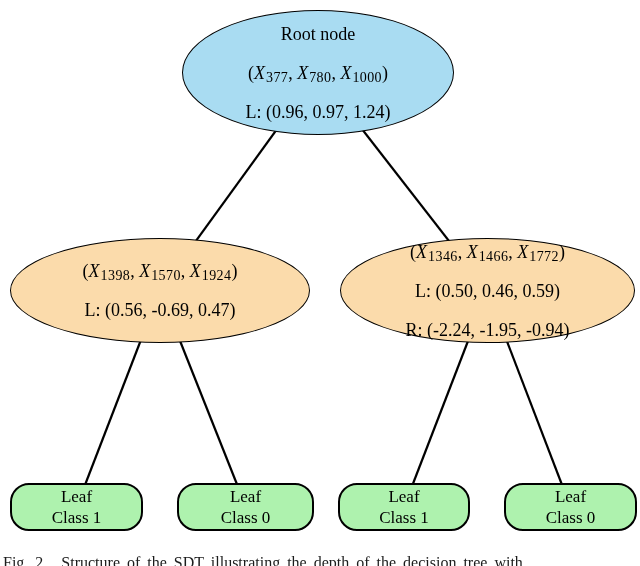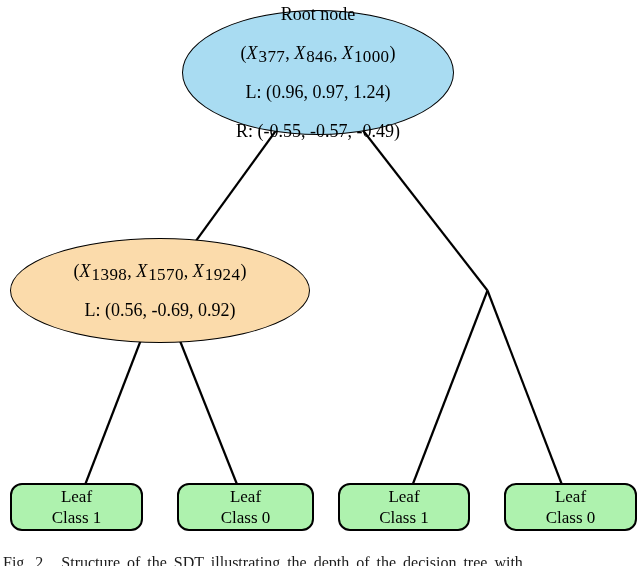--- a/index.html
+++ b/index.html
@@ -42,32 +42,32 @@
     border: 1.7px solid var(--stroke, #000000);
     border-radius: 50%;
     font-size: 18px;
     line-height: 22px;
     gap: 17px;
   }
   .ellipse.root-node  { background: var(--root-fill, #a9dcf2); }
   .ellipse.internal   { background: var(--internal-fill, #fbdbab); }
   .leaf {
     border: 2.4px solid var(--stroke, #000000);
-    border-radius: 12px;
+    border-radius: 19px;
     background: var(--leaf-fill, #aef2ae);
     font-size: 17px;
     line-height: 21px;
   }
   .nline { white-space: nowrap; }
   .math i {
     font-style: italic;
     padding-right: 1px;
   }
   .math sub {
-    font-size: 17px;
+    font-size: 14px;
     line-height: 0;
     vertical-align: -3px;
     letter-spacing: 0.4px;
   }
   .caption {
     position: absolute;
     left: 3px;
     top: 553px;
     width: 637px;
     font-size: 16px;
@@ -88,30 +88,34 @@
     <line x1="318" y1="72.5" x2="160" y2="290.5"></line>
     <line x1="318" y1="72.5" x2="487.5" y2="290.5"></line>
     <line x1="160" y1="290.5" x2="76.5" y2="507"></line>
     <line x1="160" y1="290.5" x2="246" y2="507"></line>
     <line x1="487.5" y1="290.5" x2="404" y2="507"></line>
     <line x1="487.5" y1="290.5" x2="570.5" y2="507"></line>
   </svg>
 
   <div class="node ellipse root-node" style="left:182px; top:10px; width:272px; height:125px;">
     <div class="nline">Root node</div>
-    <div class="nline math">(<i>X</i><sub>377</sub>, <i>X</i><sub>846</sub>, <i>X</i><sub>1000</sub>)</div>
+    <div class="nline math">(<i>X</i><sub>377</sub>, <i>X</i><sub>780</sub>, <i>X</i><sub>1000</sub>)</div>
     <div class="nline">L: (0.96, 0.97, 1.24)</div>
-    <div class="nline">R: (-0.55, -0.57, -0.49)</div>
   </div>
 
   <div class="node ellipse internal" style="left:10px; top:238px; width:300px; height:105px;">
     <div class="nline math">(<i>X</i><sub>1398</sub>, <i>X</i><sub>1570</sub>, <i>X</i><sub>1924</sub>)</div>
-    <div class="nline">L: (0.56, -0.69, 0.92)</div>
+    <div class="nline">L: (0.56, -0.69, 0.47)</div>
   </div>
 
+  <div class="node ellipse internal" style="left:340px; top:238px; width:295px; height:105px;">
+    <div class="nline math">(<i>X</i><sub>1346</sub>, <i>X</i><sub>1466</sub>, <i>X</i><sub>1772</sub>)</div>
+    <div class="nline">L: (0.50, 0.46, 0.59)</div>
+    <div class="nline">R: (-2.24, -1.95, -0.94)</div>
+  </div>
 
   <div class="node leaf" style="left:10px; top:483px; width:133px; height:48px;">
     <div class="nline">Leaf</div>
     <div class="nline">Class 1</div>
   </div>
 
   <div class="node leaf" style="left:177px; top:483px; width:137px; height:48px;">
     <div class="nline">Leaf</div>
     <div class="nline">Class 0</div>
   </div>

